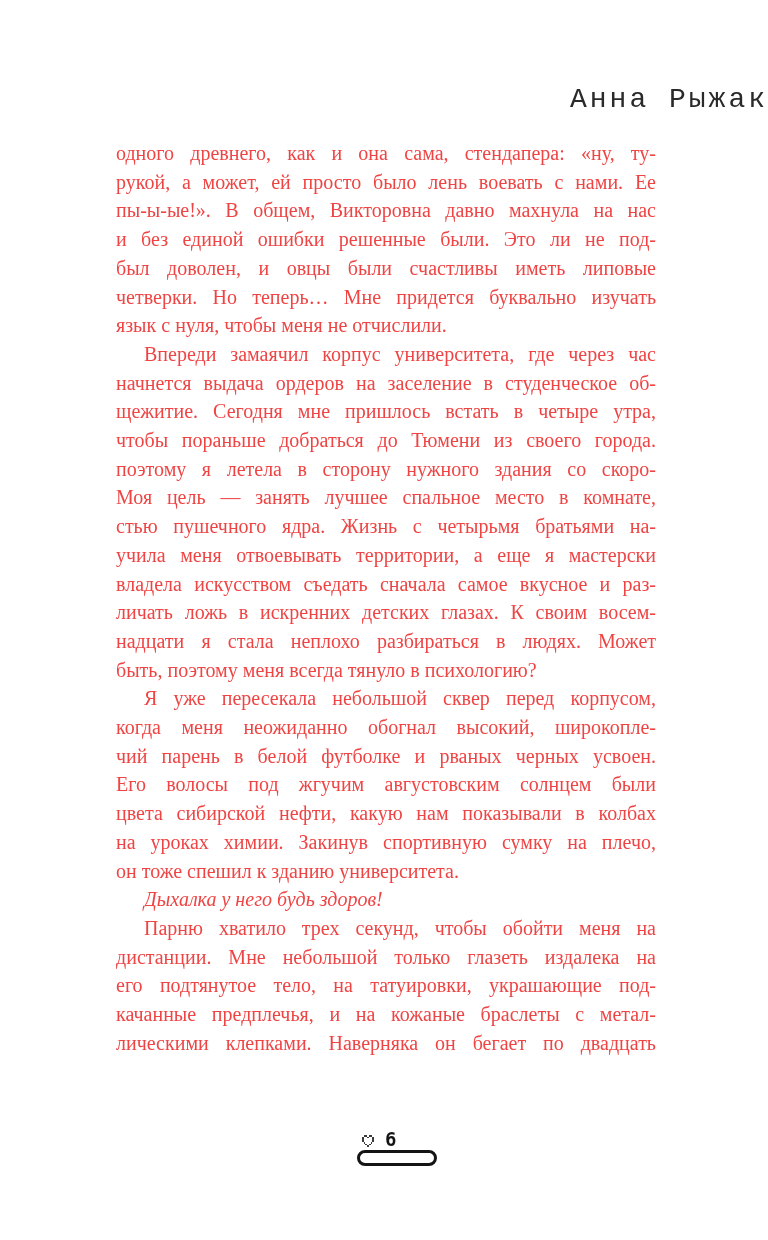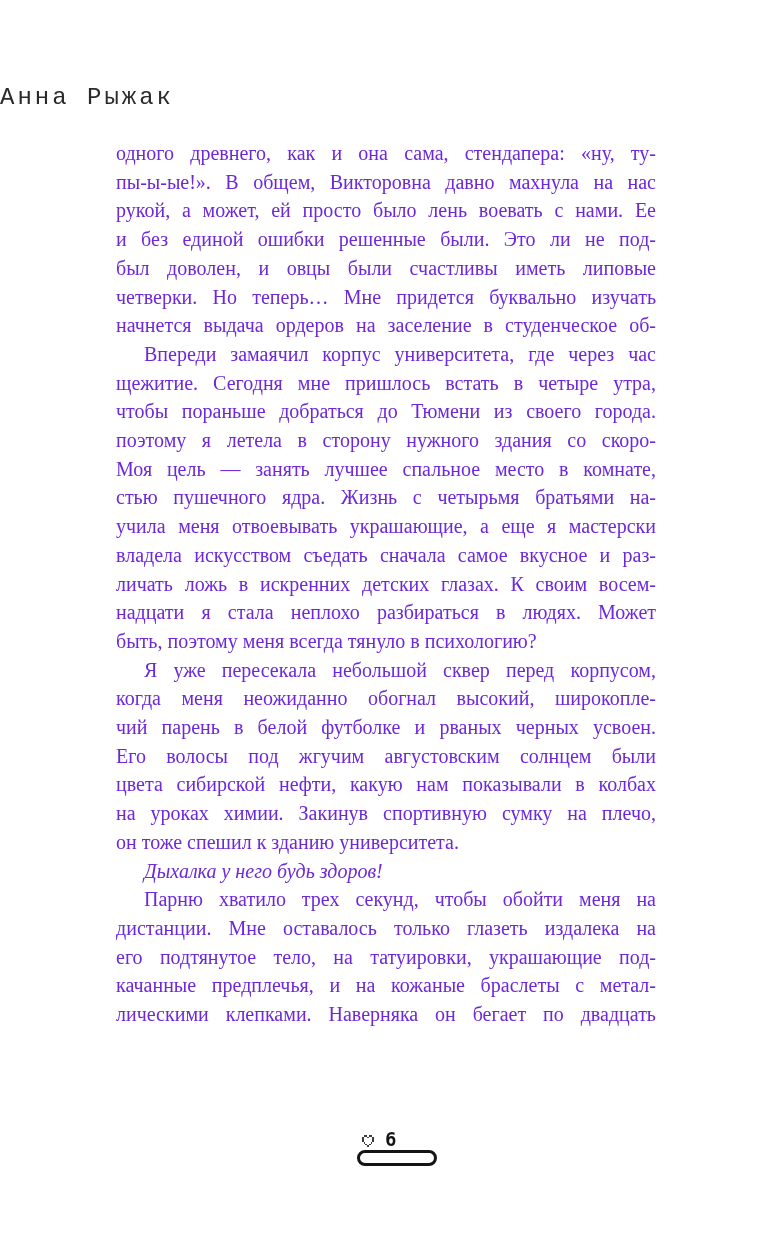--- a/index.html
+++ b/index.html
@@ -12,36 +12,36 @@
     width: 768px;
     height: 1240px;
     background: #ffffff;
     overflow: hidden;
   }
   .running-head {
     position: absolute;
     top: 84px;
     left: 0;
     right: 0;
-    text-align: left;
+    text-align: right;
     font-family: "Liberation Mono", monospace;
-    font-size: 24px;
+    font-size: 28px;
     letter-spacing: 3px;
     color: #2a2a2a;
     font-weight: 400;
   }
   .body-text {
     position: absolute;
     top: 139px;
     left: 116px;
     width: 540px;
     font-family: "Liberation Serif", serif;
     font-size: 20px;
     line-height: 28.7px;
-    color: #6d28d9;
+    color: #ef4444;
   }
   .line {
     text-align: justify;
     text-align-last: left;
   }
   .line.fill {
     text-align-last: justify;
   }
   .line.indent {
     text-indent: 28px;
@@ -85,47 +85,48 @@
 </style>
 </head>
 <body>
 
 <div class="page">
 
   <div class="running-head">Анна Рыжак</div>
 
   <div class="body-text">
       <div class="line fill">одного древнего, как и она сама, стендапера: «ну, ту-</div>
+      <div class="line fill">рукой, а может, ей просто было лень воевать с нами. Ее</div>
       <div class="line fill">пы-ы-ые!». В общем, Викторовна давно махнула на нас</div>
-      <div class="line fill">рукой, а может, ей просто было лень воевать с нами. Ее</div>
       <div class="line fill">и без единой ошибки решенные были. Это ли не под-</div>
       <div class="line fill">был доволен, и овцы были счастливы иметь липовые</div>
       <div class="line fill">четверки. Но теперь… Мне придется буквально изучать</div>
+      <div class="line">язык с нуля, чтобы меня не отчислили.</div>
+      <div class="line indent fill">Впереди замаячил корпус университета, где через час</div>
       <div class="line fill">начнется выдача ордеров на заселение в студенческое об-</div>
-      <div class="line indent fill">Впереди замаячил корпус университета, где через час</div>
       <div class="line fill">щежитие. Сегодня мне пришлось встать в четыре утра,</div>
       <div class="line fill">чтобы пораньше добраться до Тюмени из своего города.</div>
       <div class="line fill">поэтому я летела в сторону нужного здания со скоро-</div>
       <div class="line fill">Моя цель — занять лучшее спальное место в комнате,</div>
       <div class="line fill">стью пушечного ядра. Жизнь с четырьмя братьями на-</div>
-      <div class="line fill">учила меня отвоевывать украшающие, а еще я мастерски</div>
+      <div class="line fill">учила меня отвоевывать территории, а еще я мастерски</div>
       <div class="line fill">владела искусством съедать сначала самое вкусное и раз-</div>
       <div class="line fill">личать ложь в искренних детских глазах. К своим восем-</div>
       <div class="line fill">надцати я стала неплохо разбираться в людях. Может</div>
       <div class="line">быть, поэтому меня всегда тянуло в психологию?</div>
       <div class="line indent fill">Я уже пересекала небольшой сквер перед корпусом,</div>
       <div class="line fill">когда меня неожиданно обогнал высокий, широкопле-</div>
       <div class="line fill">чий парень в белой футболке и рваных черных усвоен.</div>
       <div class="line fill">Его волосы под жгучим августовским солнцем были</div>
       <div class="line fill">цвета сибирской нефти, какую нам показывали в колбах</div>
       <div class="line fill">на уроках химии. Закинув спортивную сумку на плечо,</div>
       <div class="line">он тоже спешил к зданию университета.</div>
       <div class="line italic indent">Дыхалка у него будь здоров!</div>
       <div class="line indent fill">Парню хватило трех секунд, чтобы обойти меня на</div>
-      <div class="line fill">дистанции. Мне оставалось только глазеть издалека на</div>
+      <div class="line fill">дистанции. Мне небольшой только глазеть издалека на</div>
       <div class="line fill">его подтянутое тело, на татуировки, украшающие под-</div>
       <div class="line fill">качанные предплечья, и на кожаные браслеты с метал-</div>
       <div class="line fill">лическими клепками. Наверняка он бегает по двадцать</div>
     </div>
 
   <div class="page-footer">
     <div class="footer-top">
       <svg class="heart-icon" width="12" height="12" viewBox="0 0 7 7" shape-rendering="crispEdges">
         <g fill="#3c3c3c">
           <rect x="1" y="0" width="1" height="1"></rect>

